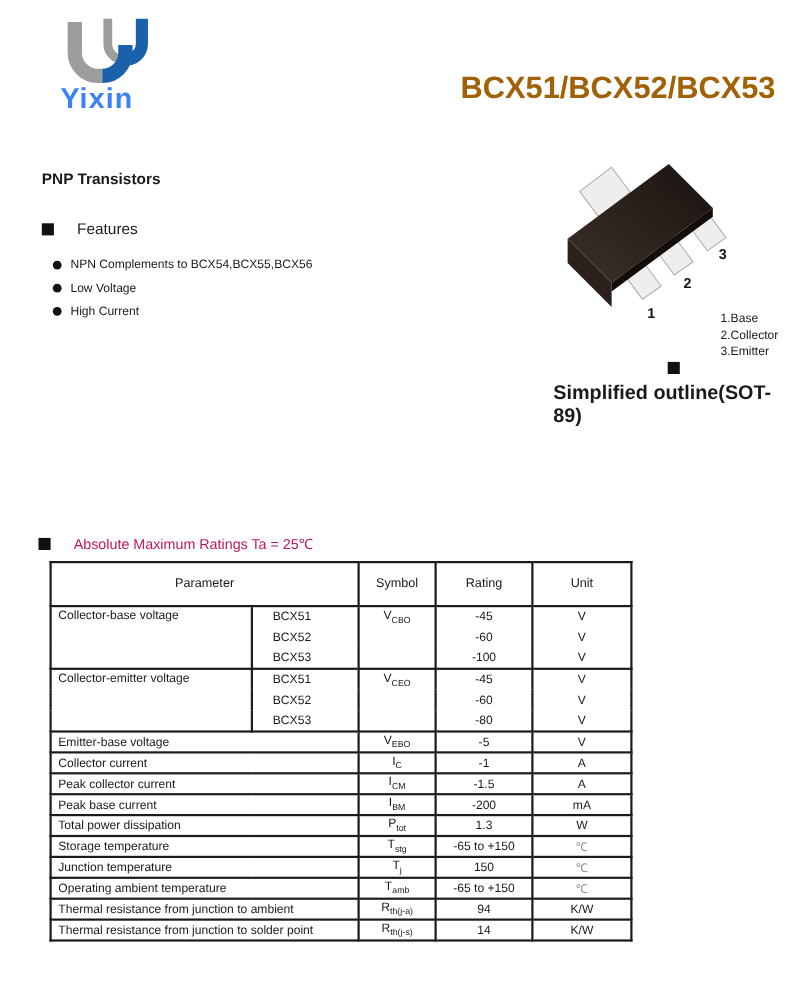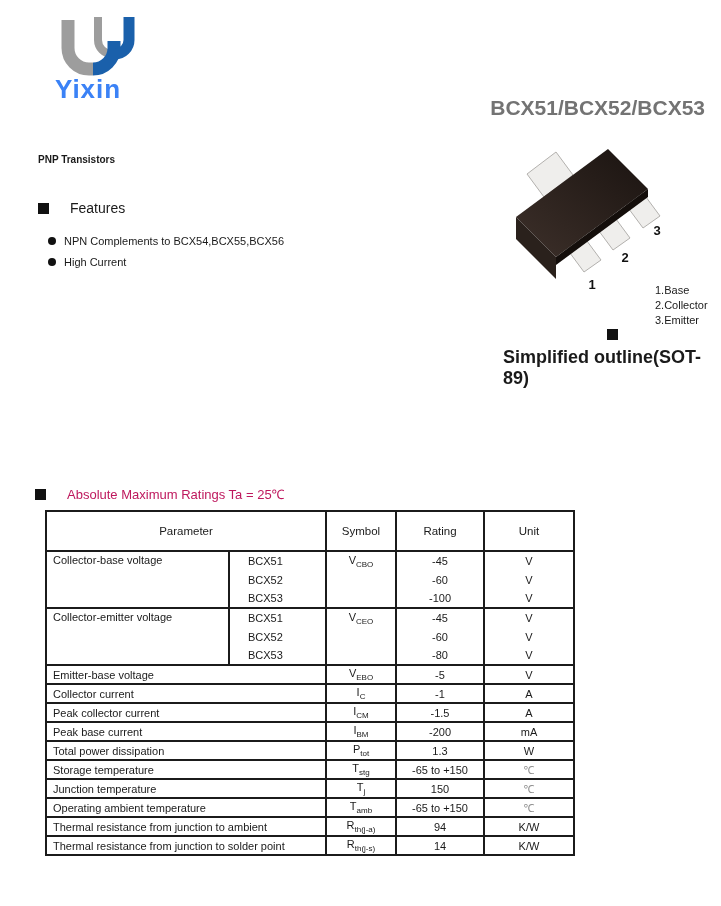--- a/index.html
+++ b/index.html
@@ -11,26 +11,26 @@
   }
   
   .logo { position:absolute; left:53px; top:14px; width:120px; }
   .logo-mark { display:block; }
   .logo-text {
     font-weight:bold; font-size:26px; letter-spacing:1px;
     color:#3b82f6; margin-left:2px; margin-top:-2px;
   }
   .doc-title {
     position:absolute; top:64px; right:16px;
-    font-size:21px; font-weight:bold; color:#737373;margin-top:32px;
+    font-size:28px; font-weight:bold; color:#a16207;
   }
   
   .subtitle {
     position:absolute; left:38px; top:154px;
-    font-size:10px; font-weight:bold;
+    font-size:14px; font-weight:bold;
   }
   .sec-head { position:absolute; display:flex; align-items:center; gap:21px; font-size:14px; }
   .sq { width:11px; height:11px; background:#111; flex:0 0 auto; }
   .features-head { left:38px; top:200px; }
   .feature-list { position:absolute; left:48px; top:230px; }
   .feature-item { display:flex; align-items:center; gap:8px; height:21px; font-size:11px; }
   .dot { width:8px; height:8px; border-radius:50%; background:#111; flex:0 0 auto; }
   
   .pkg { position:absolute; left:498px; top:132px; }
   .pin-legend { position:absolute; left:655px; top:283px; font-size:11px; line-height:15px; }
@@ -80,20 +80,24 @@
 
 <div class="sec-head features-head">
   <span class="sq"></span>
   <span>Features</span>
 </div>
 
 <div class="feature-list">
   <div class="feature-item">
     <span class="dot"></span>
     <span>NPN Complements to BCX54,BCX55,BCX56</span>
+  </div>
+  <div class="feature-item">
+    <span class="dot"></span>
+    <span>Low Voltage</span>
   </div>
   <div class="feature-item">
     <span class="dot"></span>
     <span>High Current</span>
   </div>
 </div>
 
 <svg class="pkg" width="172" height="172" viewBox="0 0 172 172">
   <defs>
     <linearGradient id="topFace" x1="0" y1="1" x2="1" y2="0">

